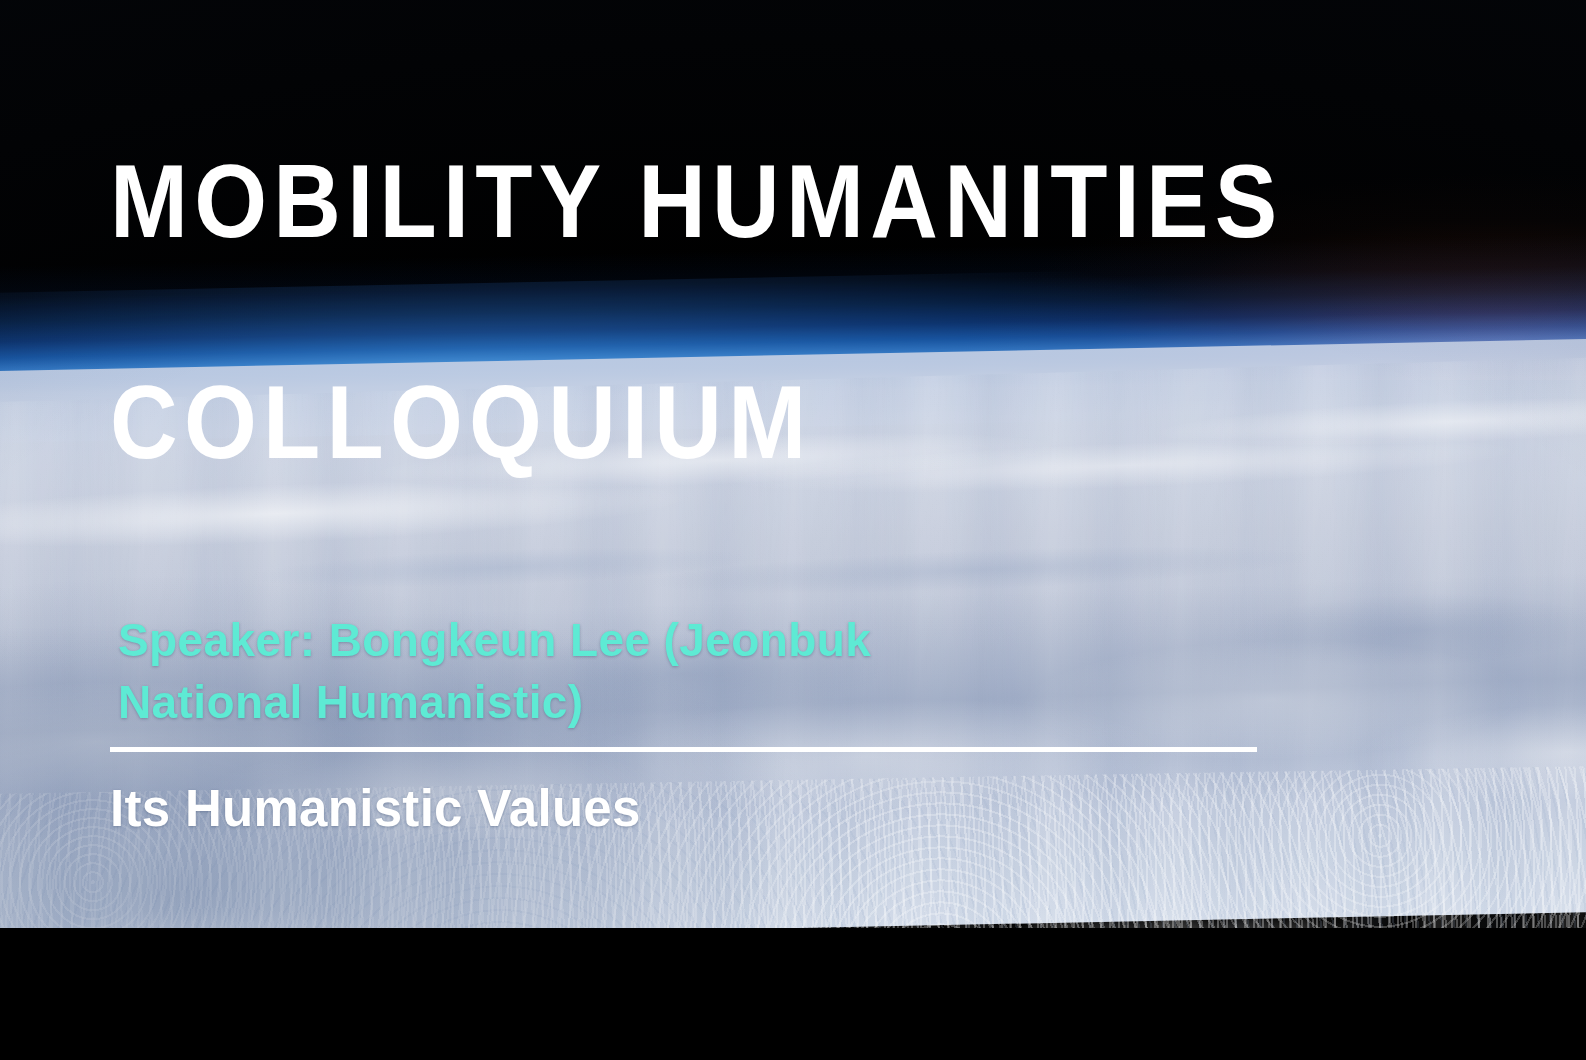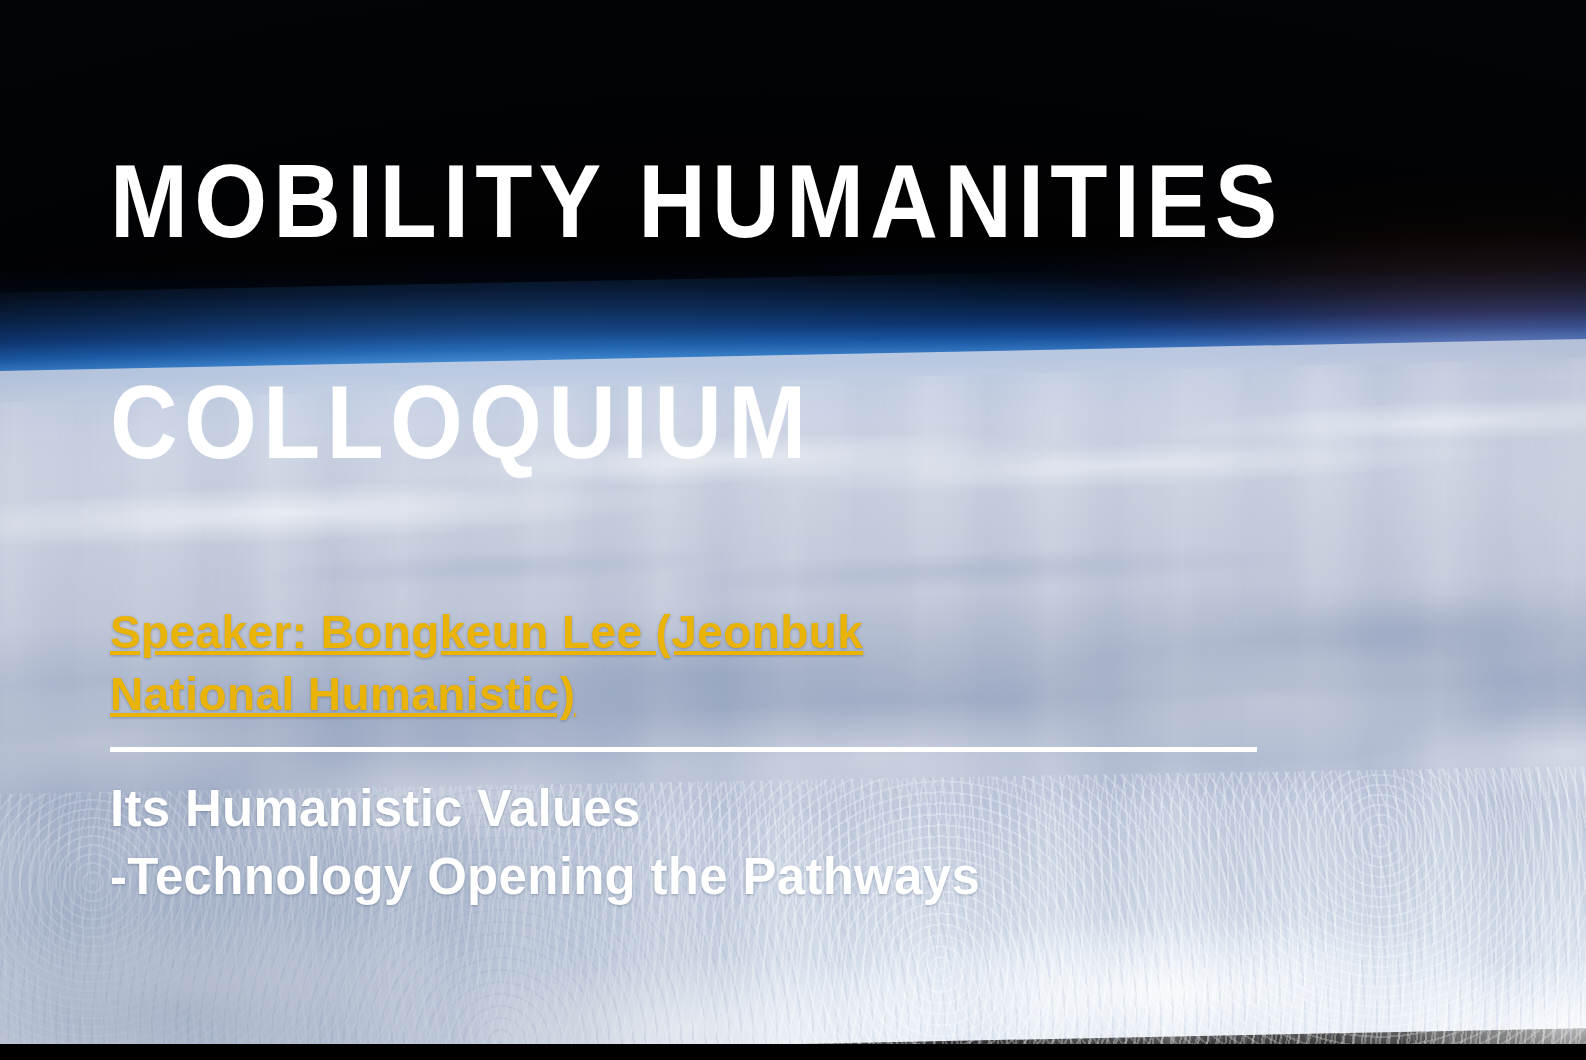--- a/index.html
+++ b/index.html
@@ -5,21 +5,21 @@
 <style>
   html, body {
     margin: 0;
     padding: 0;
     background: #000;
   }
 
   .poster {
     position: relative;
     width: 1586px;
-    height: 1044px;
+    height: 928px;
     overflow: hidden;
     background: #000;
     font-family: "Liberation Sans", "DejaVu Sans", sans-serif;
     -webkit-font-smoothing: antialiased;
   }
 
   
   .photo {
     position: absolute;
     inset: 0;
@@ -237,28 +237,27 @@
     margin: 0;
   }
 
   .headline .hl-line { display: block; }
 
   .speaker {
     position: absolute;
     left: 110px;
     top: 601px;
     width: 900px;
-    color: #eab308;
+    color: #5eead4;
     font-weight: 700;
     font-size: 46px;
     line-height: 62px;
     letter-spacing: 0.4px;
     text-shadow: 0 1px 3px rgba(40, 60, 95, 0.35);
-    margin: 0;
-    text-decoration: underline;
+    margin: 8px;
   }
 
   .speaker .sp-line { display: block; }
 
   .divider {
     position: absolute;
     left: 110px;
     top: 747px;
     width: 1147px;
     height: 5px;
@@ -308,16 +307,15 @@
 
   <p class="speaker">
     <span class="sp-line">Speaker: Bongkeun Lee (Jeonbuk</span>
     <span class="sp-line">National Humanistic)</span>
   </p>
 
   <div class="divider"></div>
 
   <p class="talk-title">
     <span class="tt-line">Its Humanistic Values</span>
-    <span class="tt-line">-Technology Opening the Pathways</span>
   </p>
 
 </div>
 
 </body></html>

